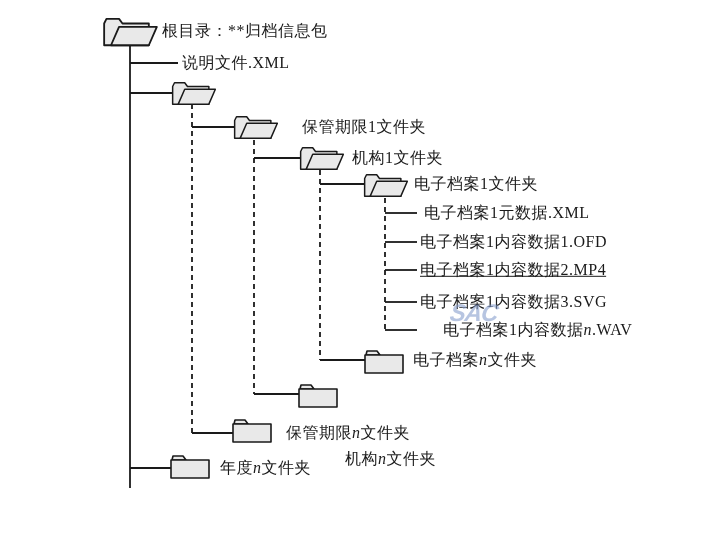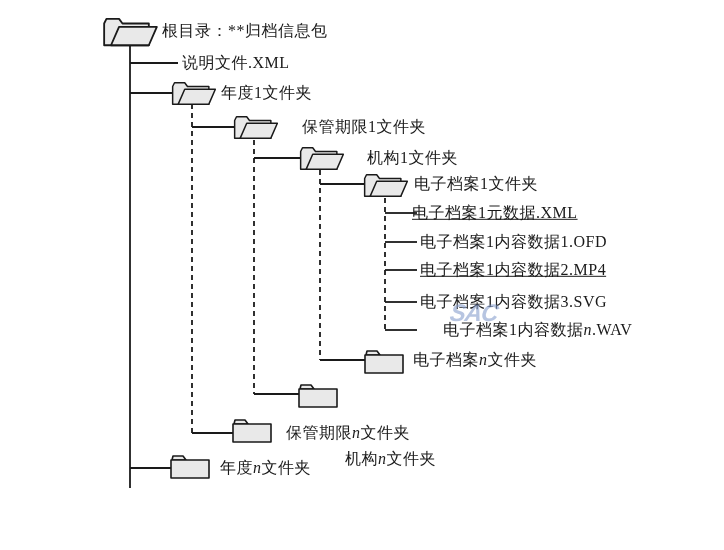--- a/index.html
+++ b/index.html
@@ -108,25 +108,24 @@
     <polygon class="f" points="2,8 3,4 13,4 16,8"></polygon>
     <rect class="f" x="1" y="8" width="38" height="18"></rect>
   </svg>
   <svg class="ficon" style="left:170px;top:452px;" width="40" height="27" viewBox="0 0 40 27">
     <polygon class="f" points="2,8 3,4 13,4 16,8"></polygon>
     <rect class="f" x="1" y="8" width="38" height="18"></rect>
   </svg>
 
   <span class="lbl" style="left:162px;top:31px;">根目录：**归档信息包</span>
   <span class="lbl" style="left:182px;top:63px;">说明文件.XML</span>
-  <span class="lbl" style="left:221px;top:93px;">年度1文件夹</span>
   <span class="lbl" style="left:302px;top:127px;">保管期限1文件夹</span>
-  <span class="lbl" style="left:352px;top:158px;margin-left:15px;">机构1文件夹</span>
+  <span class="lbl" style="left:352px;top:158px;">机构1文件夹</span>
   <span class="lbl" style="left:414px;top:184px;">电子档案1文件夹</span>
-  <span class="lbl" style="left:412px;top:213px;text-decoration:underline;">电子档案1元数据.XML</span>
+  <span class="lbl" style="left:424px;top:213px;">电子档案1元数据.XML</span>
   <span class="lbl" style="left:420px;top:242px;">电子档案1内容数据1.OFD</span>
   <span class="lbl" style="left:420px;top:270px;text-decoration:underline;">电子档案1内容数据2.MP4</span>
   <span class="lbl" style="left:420px;top:302px;">电子档案1内容数据3.SVG</span>
 
   <span class="lbl" style="left:443px;top:330px;"><span>电子档案1内容数据</span><span class="var">n</span><span>.WAV</span></span>
 
   <span class="lbl" style="left:413px;top:360px;"><span>电子档案</span><span class="var">n</span><span>文件夹</span></span>
 
   <span class="lbl" style="left:345px;top:417px;margin-top:42px;"><span>机构</span><span class="var">n</span><span>文件夹</span></span>
 

